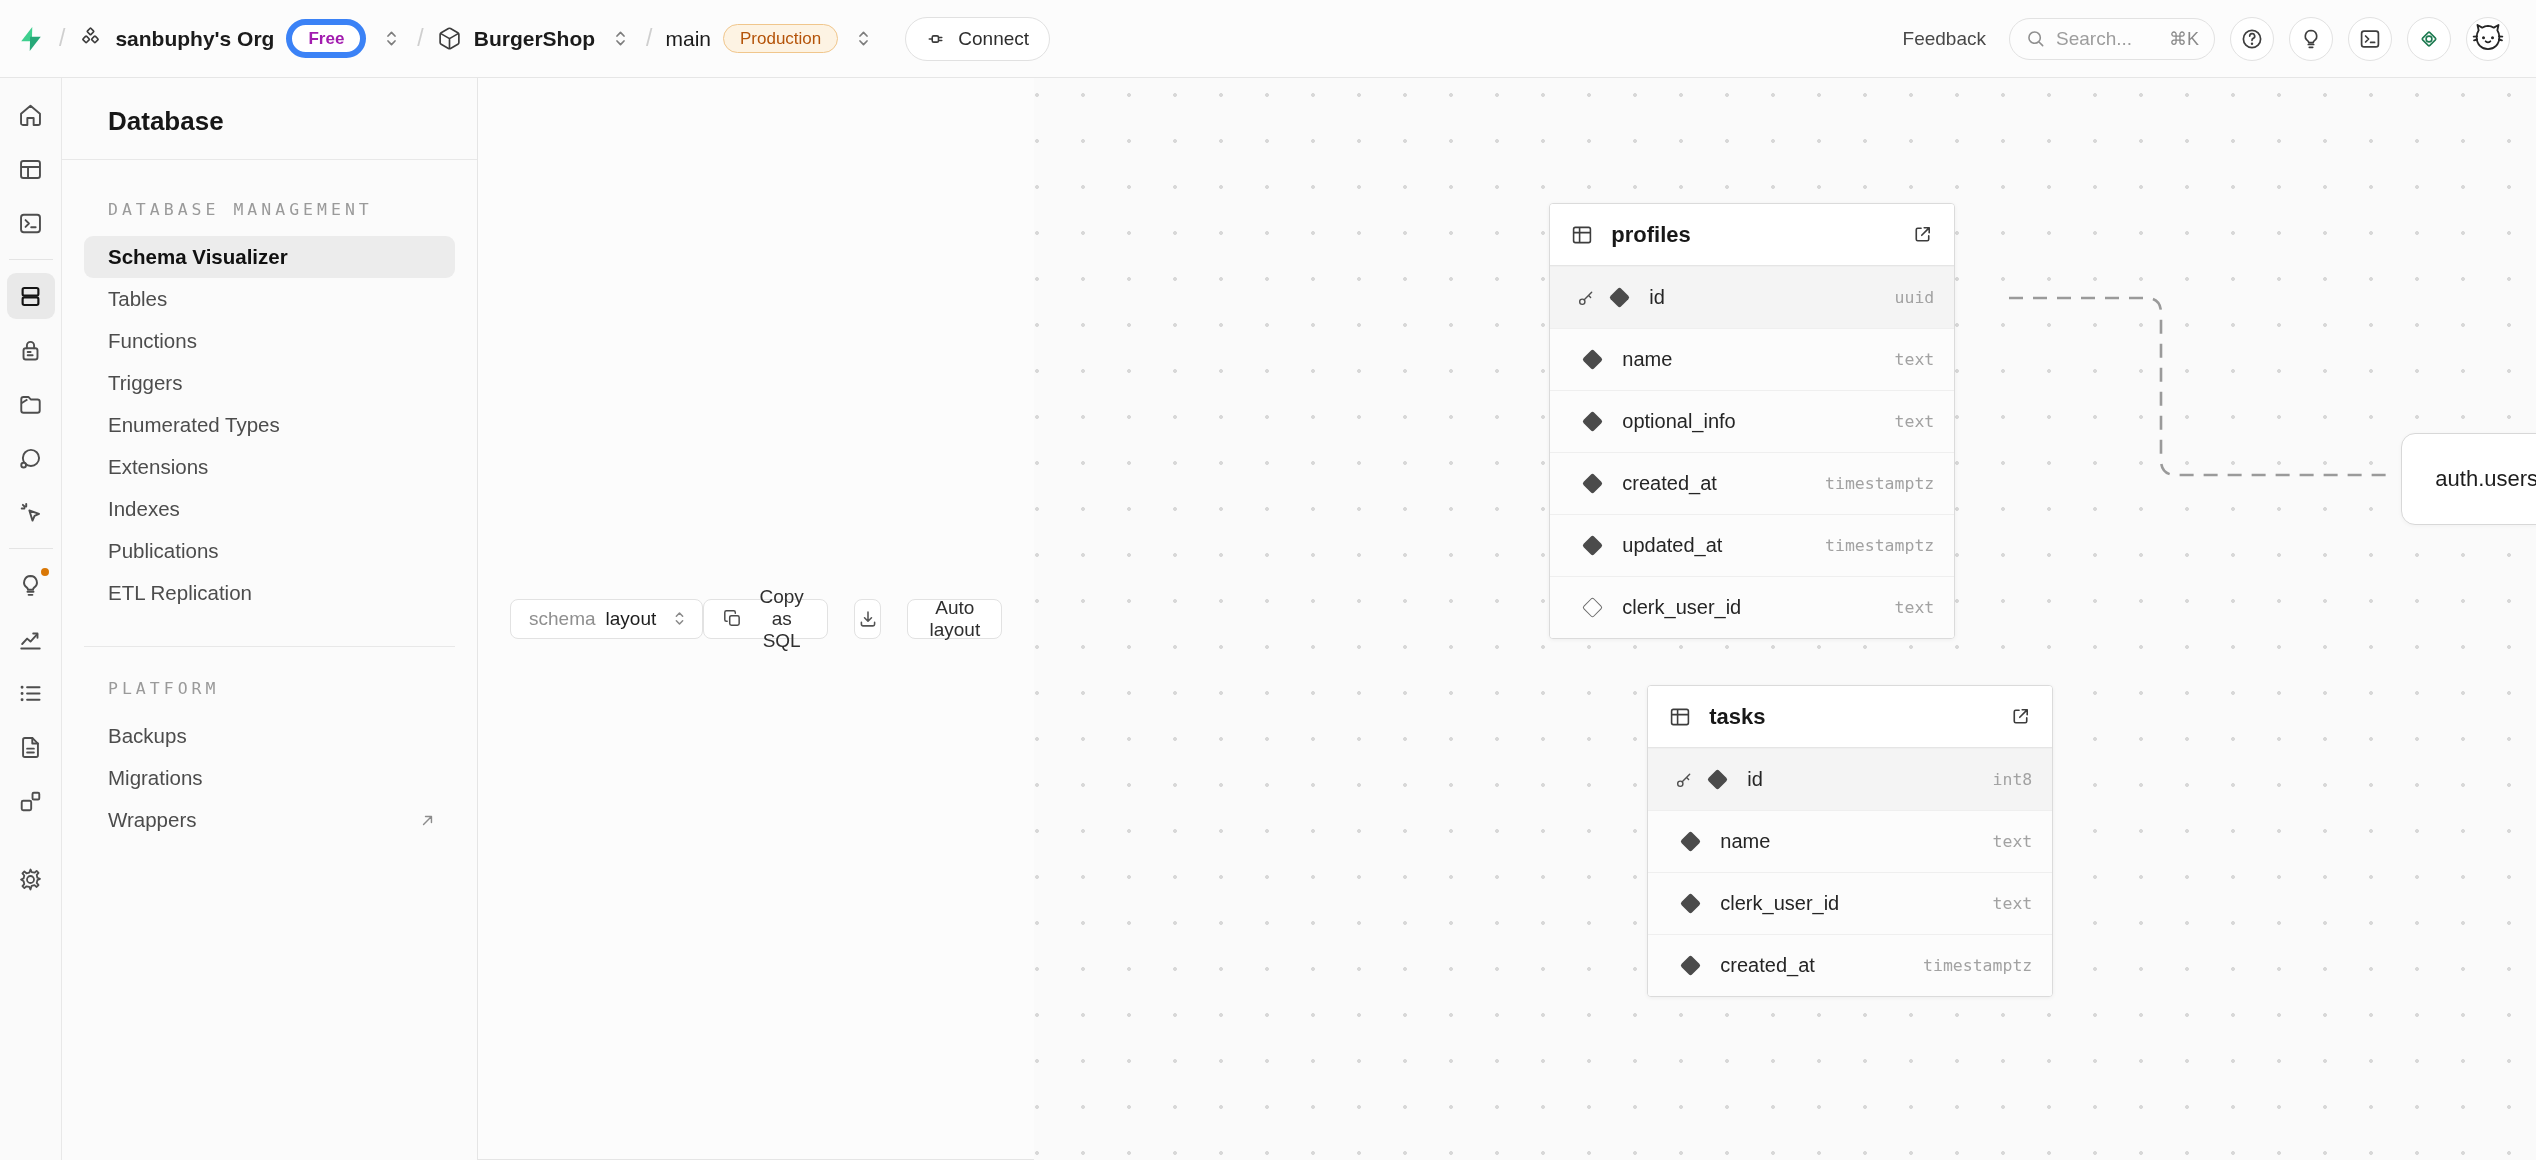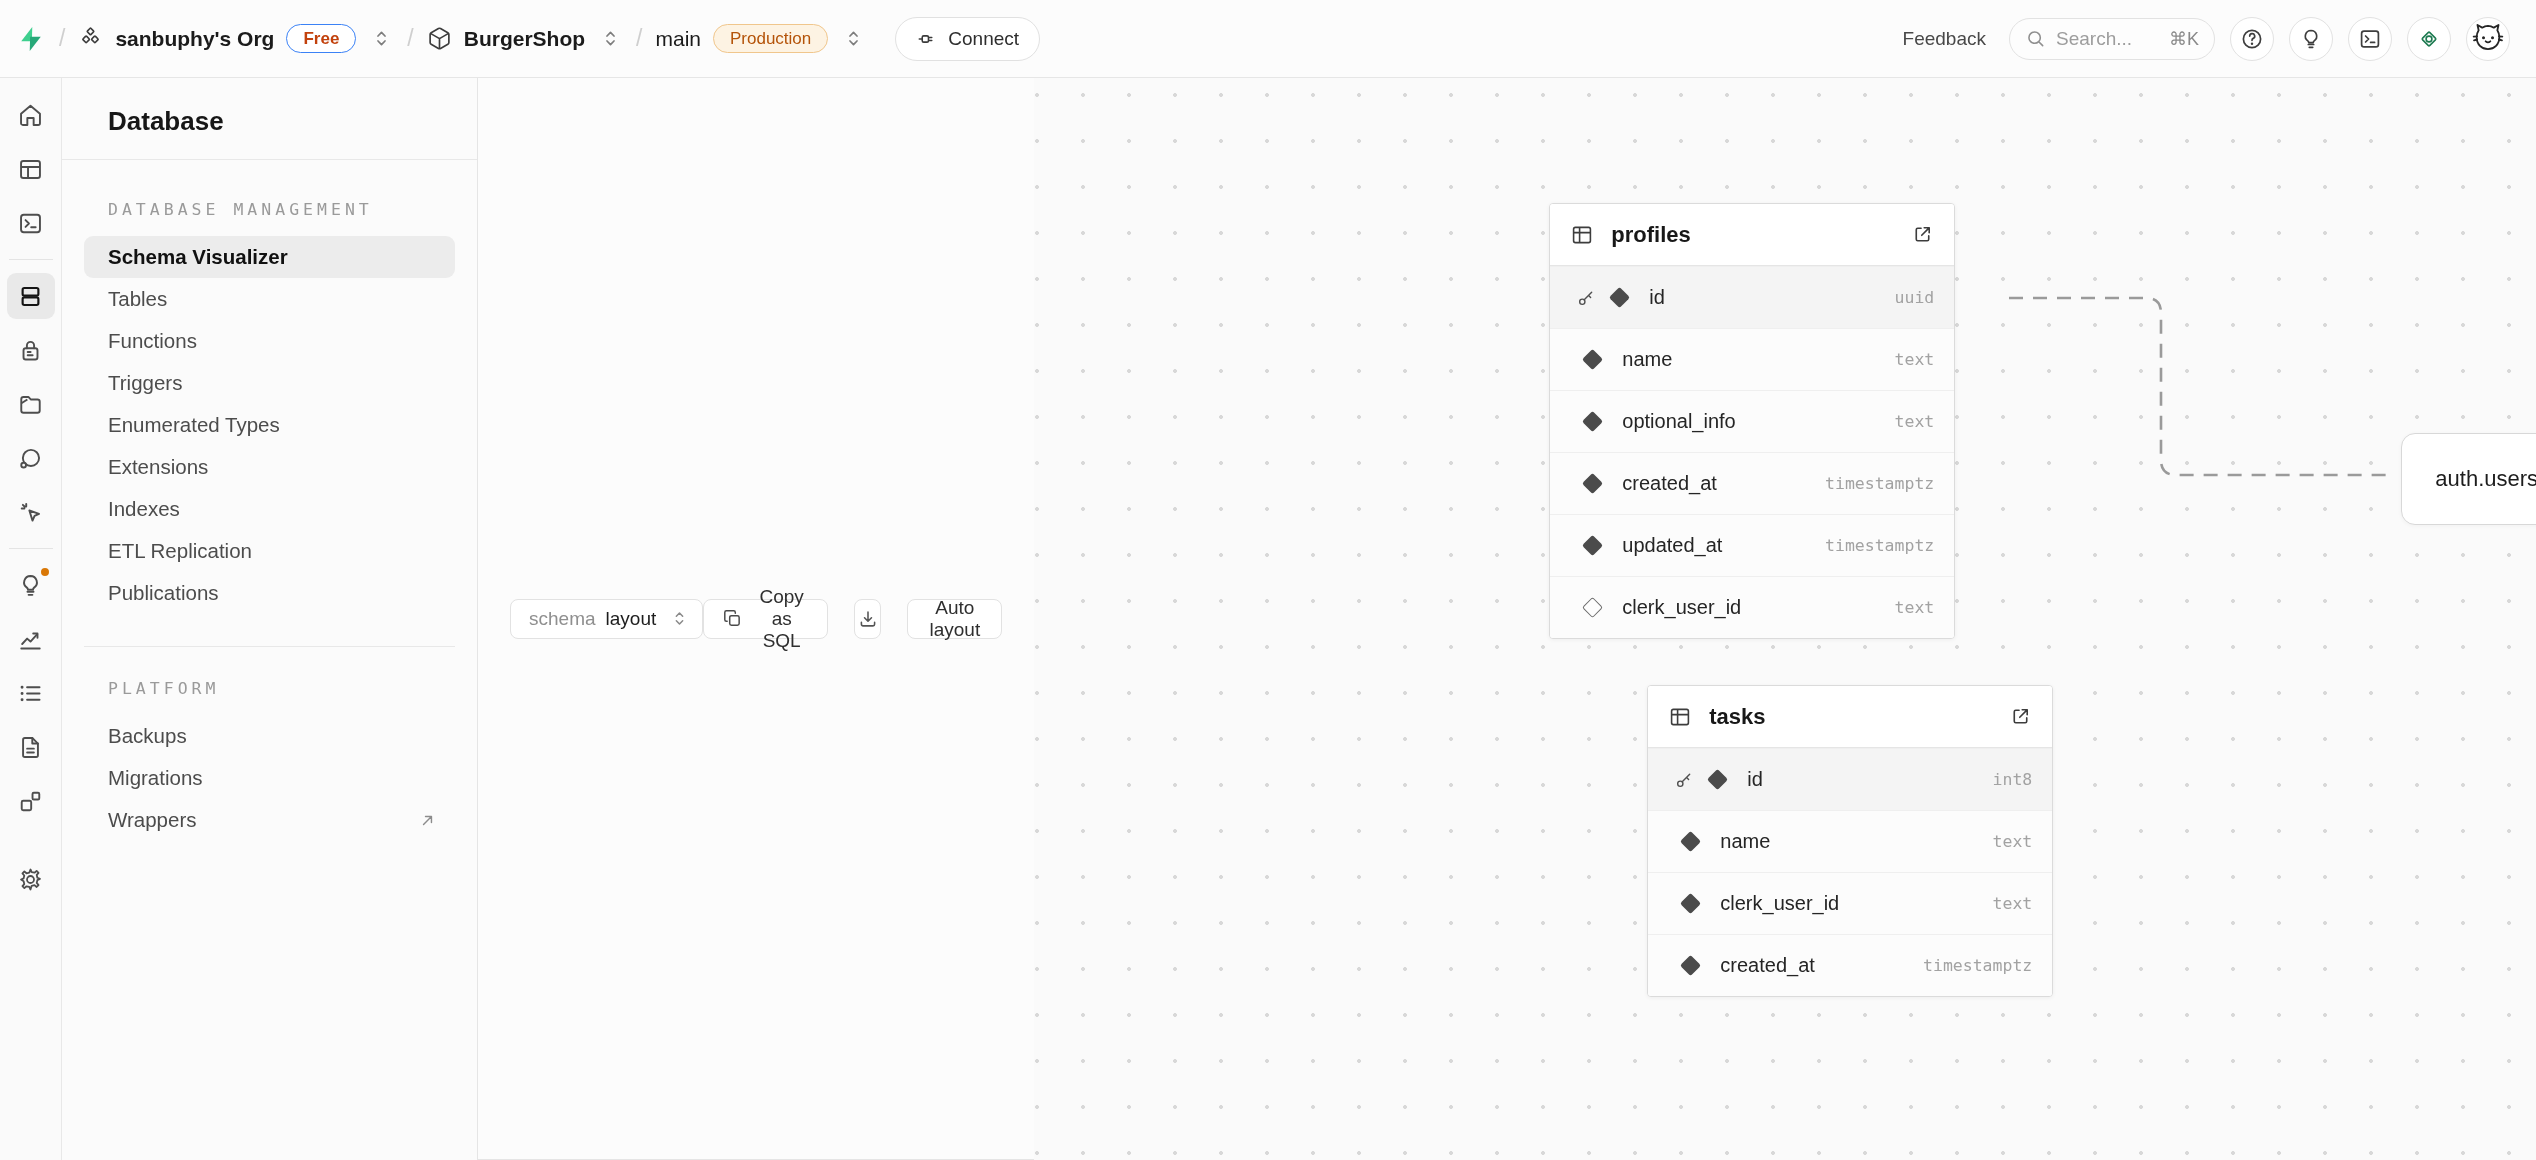--- a/index.html
+++ b/index.html
@@ -9,21 +9,21 @@
   .app { width:2536px; height:1160px; display:flex; flex-direction:column; }
 
   
   .hdr { flex:0 0 78px; background:#fcfcfc; border-bottom:1px solid #e6e6e6;
          display:flex; align-items:center; justify-content:space-between; padding:0 26px 0 16px; }
   .hdr-left { display:flex; align-items:center; gap:13px; }
   .sep { color:#cfcfcf; font-size:23px; font-weight:300; }
   .crumb { display:flex; align-items:center; gap:12px; font-size:21px; font-weight:600; color:#1b1b1b; white-space:nowrap; }
   .crumb.plain { font-weight:500; }
   .pill-badge { border-radius:999px; padding:5px 16px; font-size:17px; line-height:1; background:#fff; }
-  .badge-free { border:1px solid #3b82f6; color:#c2410c; }
+  .badge-free { border:6px solid #3b82f6; color:#a21caf; }
   .badge-prod { border:1px solid #f0c68c; color:#b45309; background:#fdf3e3; font-weight:500; }
   .chev-btn { color:#7d7d7d; display:flex; align-items:center; padding:4px 2px; background:none; border:none; cursor:pointer; }
   .connect-btn { display:flex; align-items:center; gap:10px; margin-left:16px; height:44px; padding:0 20px;
                  border:1px solid #e1e1e1; border-radius:999px; background:#fff; font-size:19px; font-weight:500; color:#2e2e2e;
                  font-family:inherit; cursor:pointer; }
   .hdr-right { display:flex; align-items:center; gap:15px; }
   .feedback-btn { background:none; border:none; font-family:inherit; font-size:19px; color:#484848; padding:8px 8px; cursor:pointer; }
   .search-pill { width:206px; height:42px; border:1px solid #e2e2e2; border-radius:999px; background:#fdfdfd;
                  display:flex; align-items:center; gap:10px; padding:0 15px; cursor:pointer; }
   .search-pill .ph { color:#9d9d9d; font-size:19px; }
@@ -325,22 +325,22 @@
 
         <div class="sec">
           <div class="sec-label">DATABASE MANAGEMENT</div>
           <div class="nav-item active">Schema Visualizer</div>
           <div class="nav-item">Tables</div>
           <div class="nav-item">Functions</div>
           <div class="nav-item">Triggers</div>
           <div class="nav-item">Enumerated Types</div>
           <div class="nav-item">Extensions</div>
           <div class="nav-item">Indexes</div>
+          <div class="nav-item">Publications</div>
           <div class="nav-item">ETL Replication</div>
-          <div class="nav-item">Publications</div>
         </div>
 
 
         <div class="sec">
           <div class="sec-label">PLATFORM</div>
           <div class="nav-item">Backups</div>
           <div class="nav-item">Migrations</div>
           <div class="nav-item">
             <span>Wrappers</span>
             <span class="ext">

